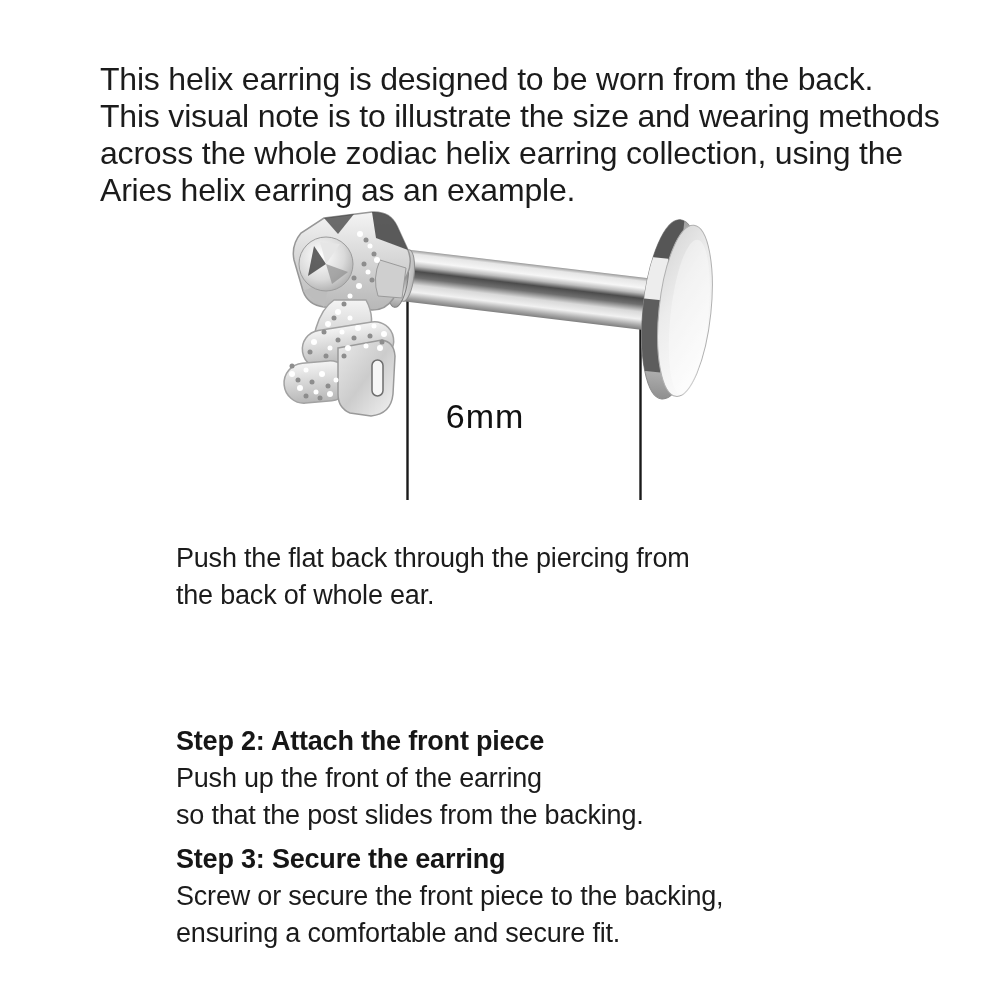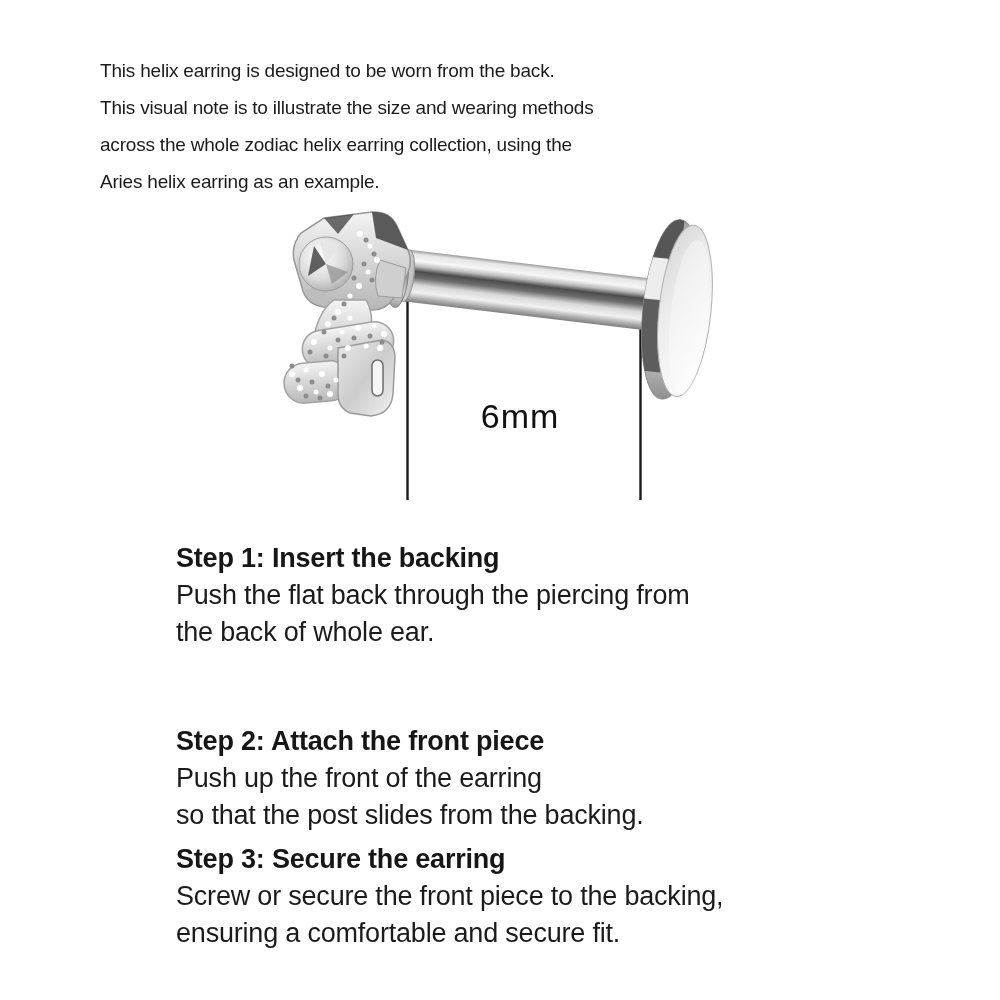--- a/index.html
+++ b/index.html
@@ -12,37 +12,37 @@
     width: 1000px;
     height: 1000px;
     background: #ffffff;
     overflow: hidden;
     font-family: "Liberation Sans", "DejaVu Sans", sans-serif;
     color: #1b1b1b;
   }
   .intro {
     position: absolute;
     left: 100px;
-    top: 52px;
-    font-size: 19px;
+    top: 61px;
+    font-size: 32px;
     line-height: 37px;
     letter-spacing: -0.2px;
   }
   .intro .line { white-space: nowrap; }
 
   .figure {
     position: absolute;
     left: 280px;
     top: 200px;
     width: 460px;
     height: 320px;
   }
   .size-label {
     position: absolute;
-    left: 460px;
+    left: 425px;
     top: 397px;
     width: 120px;
     text-align: center;
     font-size: 34px;
     letter-spacing: 1px;
     color: #111111;
   }
 
   .steps { position: absolute; left: 0; top: 0; }
   .step {
@@ -225,21 +225,20 @@
             <circle cx="12" cy="166" r="2.5"></circle>
         </g>
       </g>
     </g>
   </svg>
 
   <div class="size-label">6mm</div>
 
   <div class="steps">
     <div class="step step-1">
-      <div class="step-title">Step 1: Insert the backing</div>
       <div class="line">Push the flat back through the piercing from</div>
       <div class="line">the back of whole ear.</div>
     </div>
     <div class="step step-2">
       <div class="step-title">Step 2: Attach the front piece</div>
       <div class="line">Push up the front of the earring</div>
       <div class="line">so that the post slides from the backing.</div>
     </div>
     <div class="step step-3">
       <div class="step-title">Step 3: Secure the earring</div>

